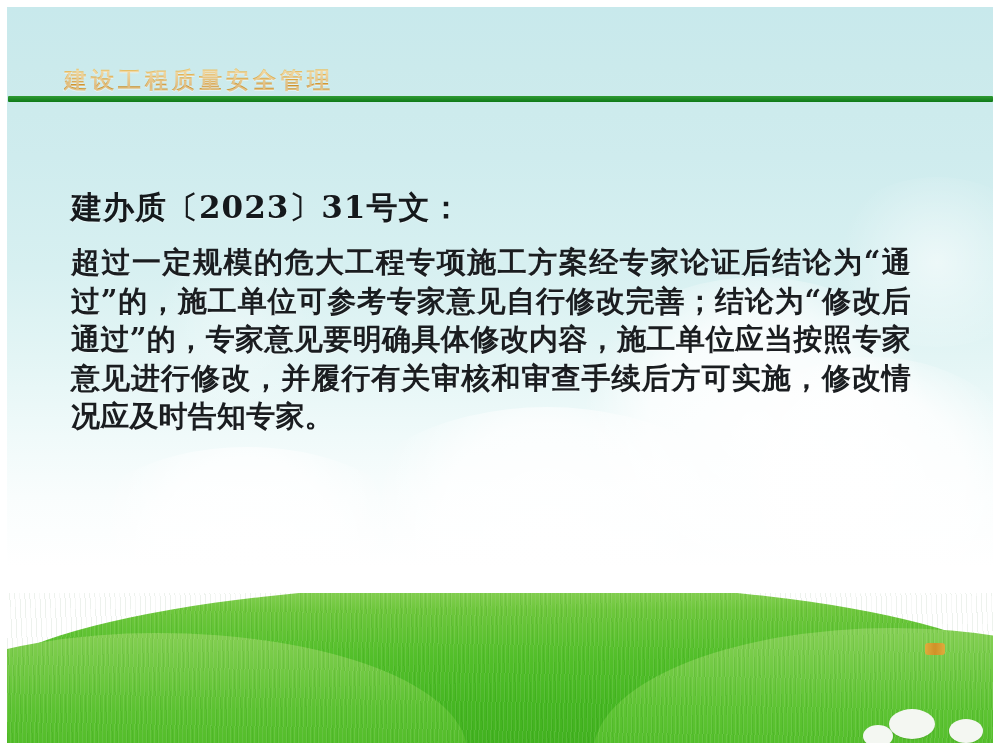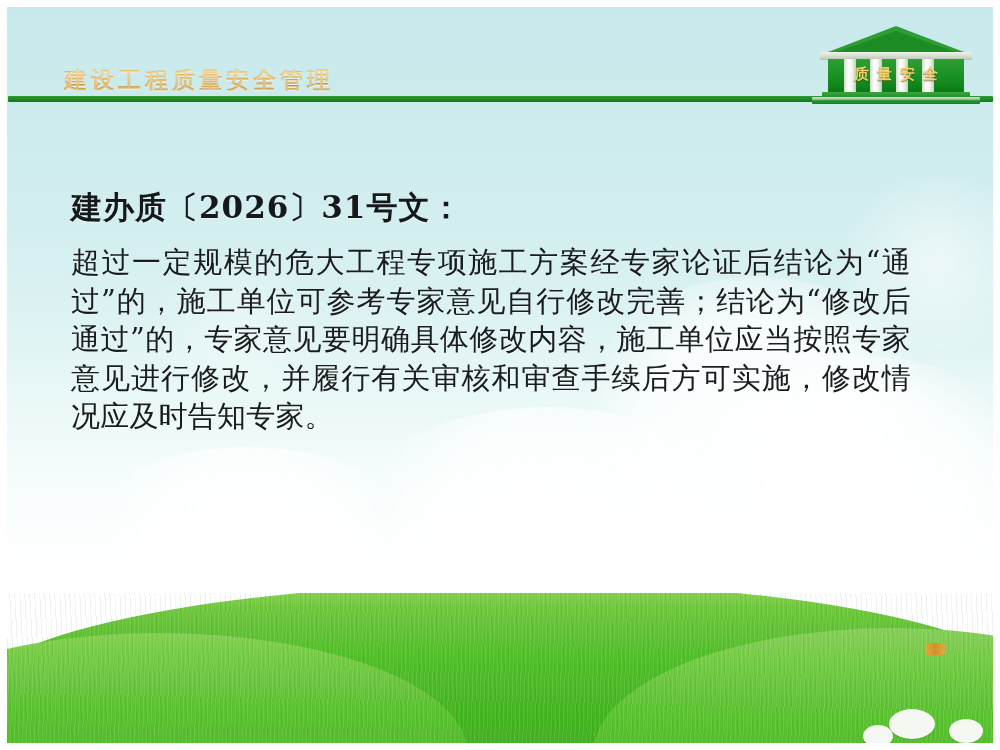--- a/index.html
+++ b/index.html
@@ -231,21 +231,21 @@
     color:#15191c;
     letter-spacing:1px;
     line-height:44px;
     white-space:nowrap;
     text-shadow:0 1px 1px rgba(255,255,255,0.5);
   }
   .doc-body {
     margin-top:14px;
     font-family:"DejaVu Serif", serif;
     font-size:29px;
-    font-weight:normal;
+    font-weight:bold;
     color:#1a1d20;
     line-height:38.5px;
     letter-spacing:0.2px;
     text-align:justify;
     text-justify:inter-character;
     white-space:pre-wrap;
     text-shadow:0 1px 1px rgba(255,255,255,0.45);
   }
 </style>
 </head>
@@ -269,34 +269,21 @@
       <div class="flower"></div>
       <div class="sheep sheep-3"></div>
       <div class="sheep sheep-1"></div>
       <div class="sheep sheep-2"></div>
     </div>
 
     <div class="header">
       <div class="header-title">建设工程质量安全管理</div>
       <div class="header-rule"></div>
 
-      <div class="logo">
-        <div class="logo-pediment"></div>
-        <div class="logo-pediment-in"></div>
-        <div class="logo-architrave"></div>
-        <div class="logo-body"></div>
-        <div class="logo-col c1"></div>
-        <div class="logo-col c2"></div>
-        <div class="logo-col c3"></div>
-        <div class="logo-col c4"></div>
-        <div class="logo-text">质量安全</div>
-        <div class="logo-base1"></div>
-        <div class="logo-base2"></div>
-      </div>
     </div>
 
     <div class="content">
-      <div class="doc-heading">建办质〔2026〕31号文：</div>
+      <div class="doc-heading">建办质〔2023〕31号文：</div>
       <div class="doc-body">超过一定规模的危大工程专项施工方案经专家论证后结论为“通过”的，施工单位可参考专家意见自行修改完善；结论为“修改后通过”的，专家意见要明确具体修改内容，施工单位应当按照专家意见进行修改，并履行有关审核和审查手续后方可实施，修改情况应及时告知专家。</div>
     </div>
 
   </div>
 </div>
 
 </body></html>

